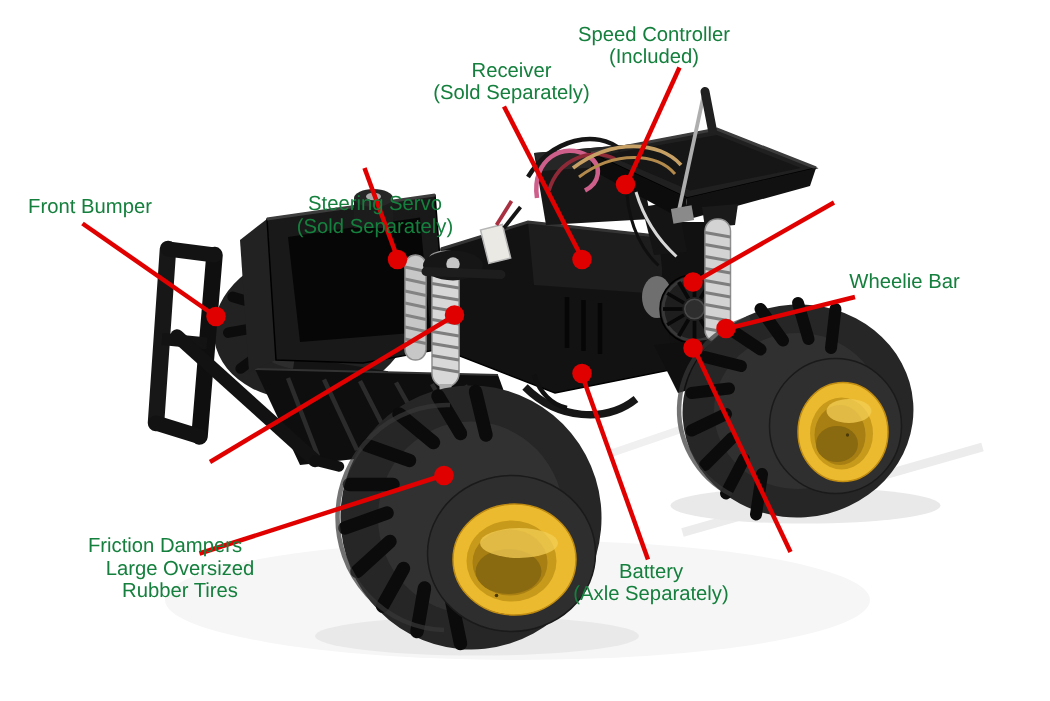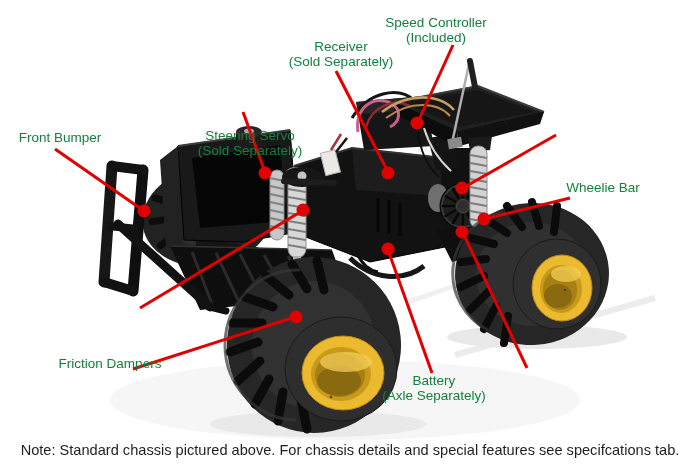--- a/index.html
+++ b/index.html
@@ -284,17 +284,18 @@
 
   <div class="callout-label" style="left:60px;top:131px;">Front Bumper</div>
   <div class="callout-label" style="left:250px;top:81px;margin-top:48px;">Steering Servo
 (Sold Separately)</div>
   <div class="callout-label" style="left:341px;top:40px;">Receiver
 (Sold Separately)</div>
   <div class="callout-label" style="left:436px;top:16px;">Speed Controller
 (Included)</div>
   <div class="callout-label" style="left:603px;top:181px;">Wheelie Bar</div>
   <div class="callout-label" style="left:110px;top:309px;margin-top:48px;">Friction Dampers</div>
+  <div class="callout-label" style="left:120px;top:372px;">Large Oversized
+Rubber Tires</div>
   <div class="callout-label" style="left:434px;top:374px;">Battery
 (Axle Separately)</div>
 
-  <div class="note">Note: Standard chassis pictured above. For chassis details and special features see specifcations tab.</div>
 </div>
 
 </body></html>

